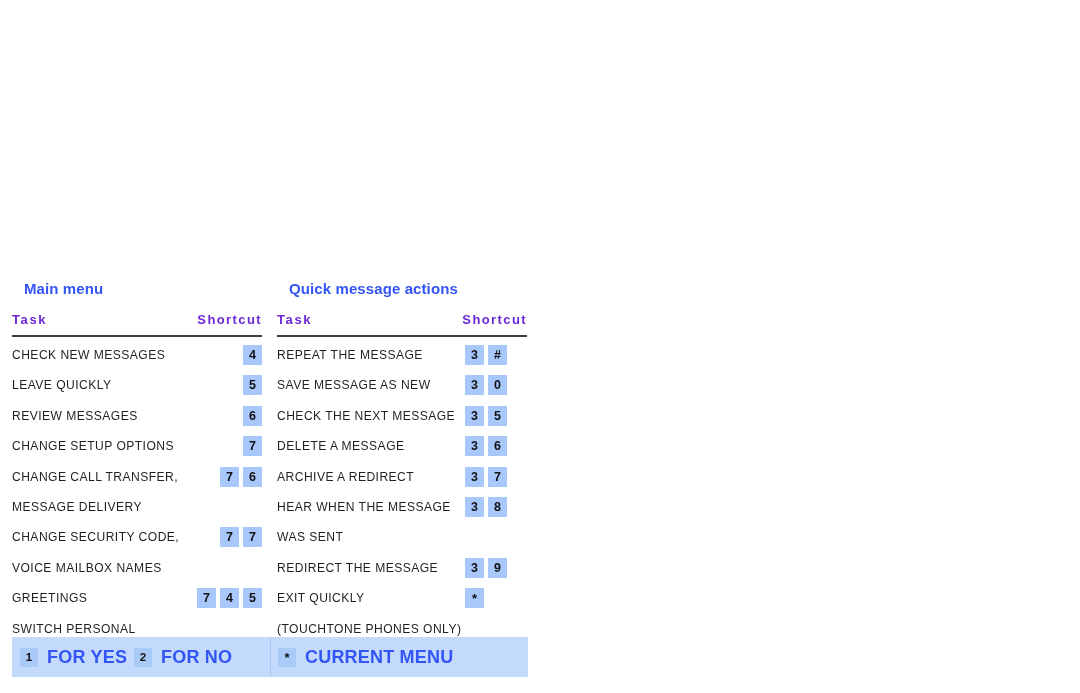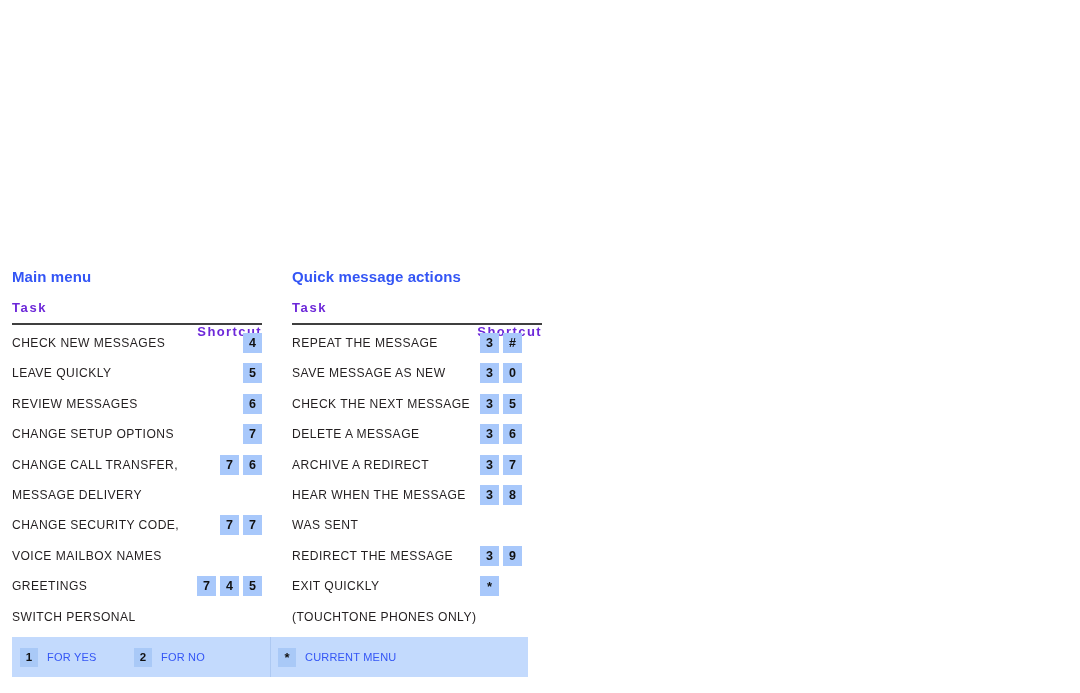--- a/index.html
+++ b/index.html
@@ -31,48 +31,48 @@
     left: 12px;
     top: 268px;
     width: 516px;
   }
   .col {
     position: absolute;
     top: 0;
     width: 250px;
   }
   .col-left  { left: 0px; }
-  .col-right { left: 280px; }
+  .col-right { left: 265px; }
 
   .col-title {
     font-size: 15px;
     font-weight: bold;
     color: #3355f5;
     letter-spacing: 0.1px;
     line-height: 17px;
-    margin: 0;
+    margin: 12px;
     padding: 0;
     white-space: nowrap;
   }
 
   .table-head {
     position: relative;
     height: 28px;
     margin-top: 15px;
   }
   .th {
     position: absolute;
     top: 0;
     font-size: 13px;
     font-weight: bold;
     color: #6d28d9;
     letter-spacing: 1.6px;
   }
   .th-task { left: 0; }
-  .th-shortcut { right: 0; letter-spacing: 1.4px; margin-top: 24px; }
+  .th-shortcut { right: 0; letter-spacing: 1.4px; }
 
   .rule {
     position: absolute;
     left: 0;
     top: 23px;
     width: 250px;
     height: 2px;
     background: #3f3f3f;
   }
 
@@ -161,22 +161,22 @@
     background: #a9c9f7;
     color: #111111;
     font-size: 11.5px;
     font-weight: bold;
     box-sizing: border-box;
   }
   .bar-key.star { font-size: 13px; line-height: 20px; }
 
   .bar-label {
     margin-left: 9px;
-    font-size: 11px;
-    font-weight: normal;
+    font-size: 18px;
+    font-weight: bold;
     color: #3355f5;
     letter-spacing: 0.2px;
     white-space: nowrap;
   }
 </style>
 </head>
 <body>
 
 <div id="sheet">
 

